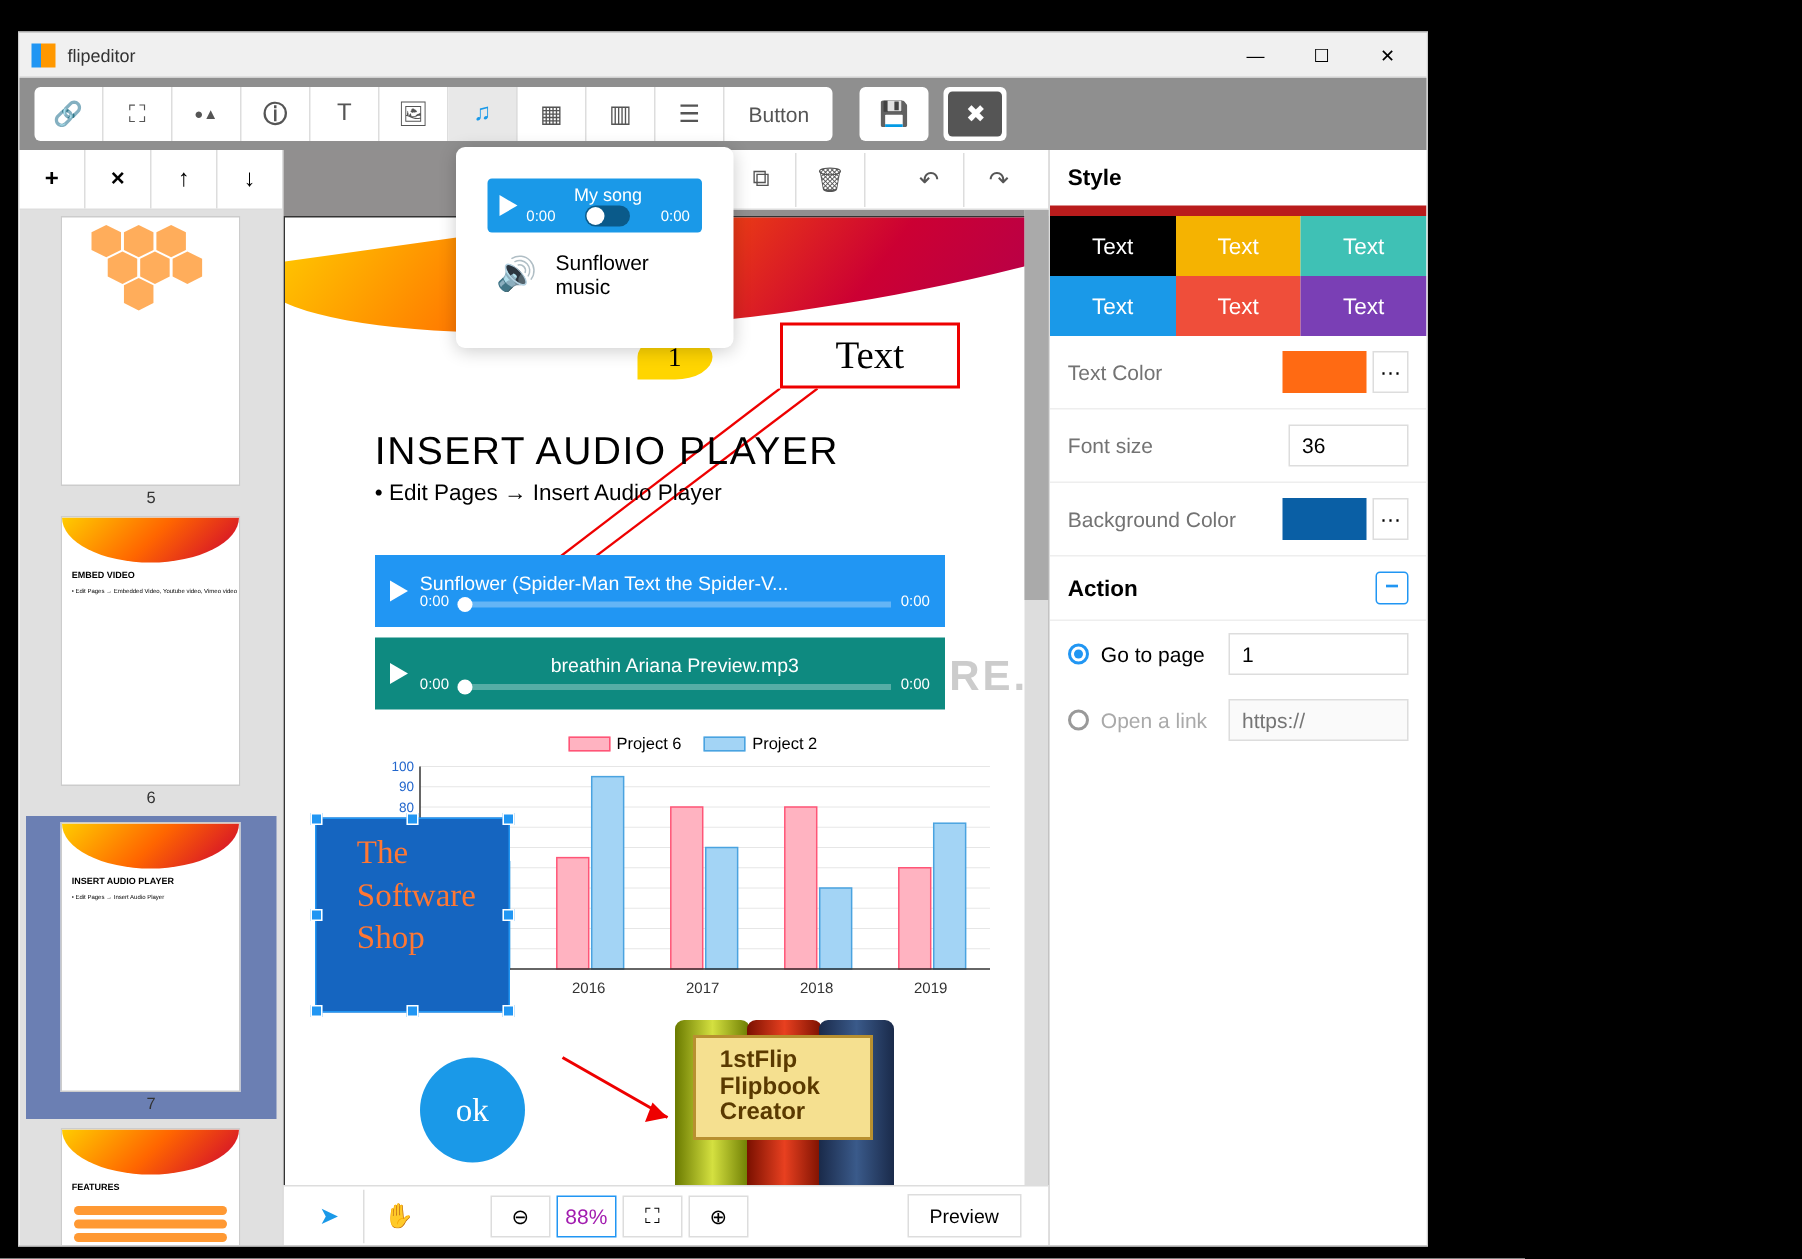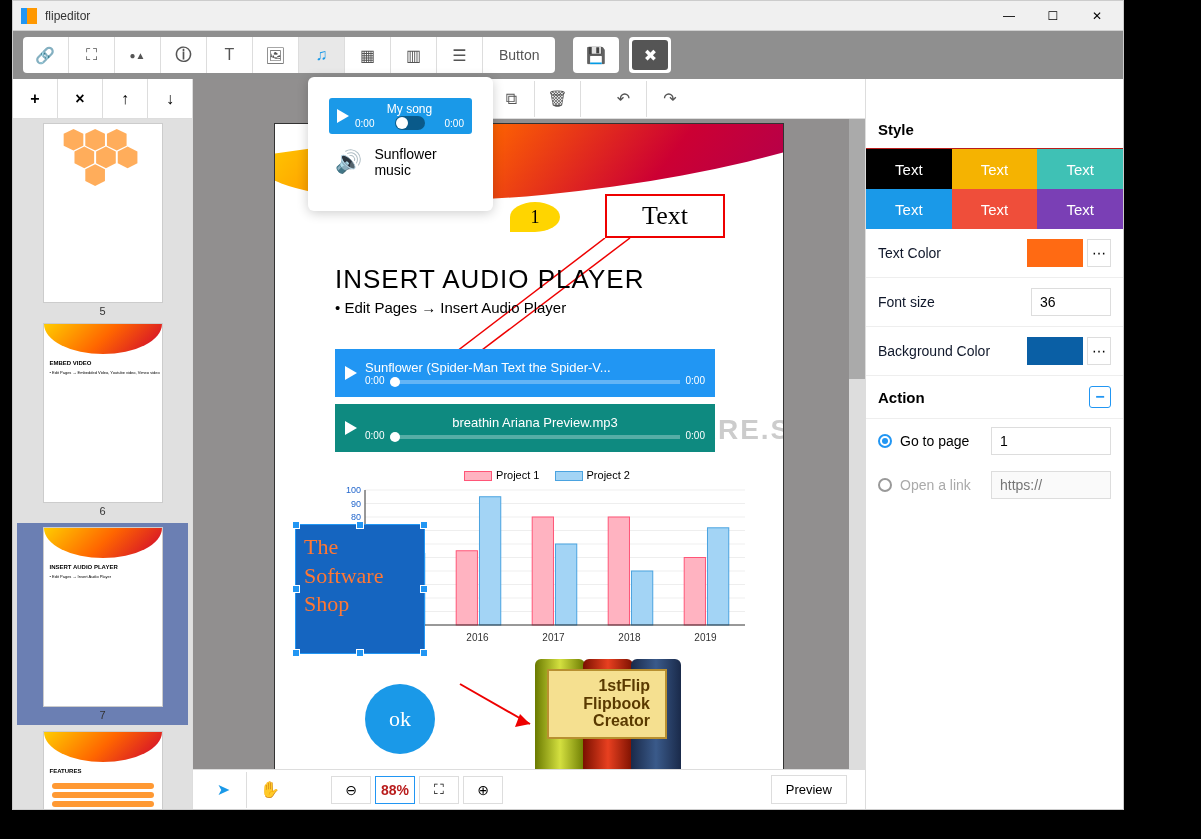--- a/index.html
+++ b/index.html
@@ -1,17 +1,17 @@
 <!DOCTYPE html>
 <html><head>
 <meta charset="utf-8">
 <style>
 * { box-sizing: border-box; margin: 0; padding: 0; font-family: Arial, sans-serif; }
 body { background: #000; width: 1201px; height: 839px; overflow: hidden; }
-.window { position: absolute; left: 12px; top: 0; width: 1112px; height: 810px; background: #fff; border: 1px solid #ccc; }
+.window { position: absolute; left: 12px; top: 21px; width: 940px; height: 810px; background: #fff; border: 1px solid #ccc; }
 .titlebar { height: 30px; background: #f0f0f0; display: flex; align-items: center; padding: 0 8px; border-bottom: 1px solid #d0d0d0; }
 .titlebar-icon { width: 16px; height: 16px; background: linear-gradient(90deg, #2196f3 40%, #ff9800 40%); margin-right: 8px; }
 .titlebar-title { font-size: 12px; color: #333; flex: 1; }
 .win-controls { display: flex; gap: 24px; margin-right: 8px; }
 .win-btn { width: 20px; height: 20px; display: flex; align-items: center; justify-content: center; font-size: 12px; cursor: pointer; }
 .toolbar-main { height: 48px; background: #8f8f8f; display: flex; align-items: center; padding: 0 10px; gap: 0; }
 .toolbar-group { display: flex; background: #fff; border-radius: 4px; overflow: hidden; }
 .tool-btn { width: 46px; height: 36px; display: flex; align-items: center; justify-content: center; border-right: 1px solid #ddd; cursor: pointer; color: #555; font-size: 16px; }
 .tool-btn:last-child { border-right: none; text-align: center; }
 .tool-btn.active { background: #e8e8e8; }
@@ -27,25 +27,25 @@
 .thumb-wrap { margin-bottom: 6px; text-align: center; }
 .thumb-wrap.selected { background: #6b7fb3; padding: 4px; }
 .thumb { width: 120px; height: 180px; background: #fff; margin: 0 auto; border: 1px solid #ccc; position: relative; overflow: hidden; font-size: 6px; padding: 4px; }
 .thumb-num { font-size: 11px; color: #333; margin-top: 2px; }
 .canvas-area { flex: 1; background: #918f8f; position: relative; display: flex; flex-direction: column; }
 .canvas-toolbar { height: 40px; background: #fff; border-bottom: 1px solid #ddd; display: flex; align-items: center; padding: 0 8px; margin-left: 130px; }
 .canvas-scroll { flex: 1; display: flex; justify-content: center; align-items: flex-start; overflow: hidden; padding: 4px 0; }
 .page { width: 510px; height: 680px; background: #fff; position: relative; border: 1px solid #333; overflow: hidden; }
 .canvas-bottom { height: 40px; background: #fff; border-top: 1px solid #ddd; display: flex; align-items: center; padding: 0 8px; gap: 8px; }
 .right-panel { width: 258px; background: #fff; border-left: 1px solid #ddd; overflow: auto; }
-.panel-title { padding: 10px 12px; font-size: 15px; font-weight: bold; border-bottom: 1px solid #b91c1c; margin-top: 32px; }
+.panel-title { padding: 10px 12px; font-size: 15px; font-weight: bold; border-bottom: 7px solid #b91c1c; }
 .swatch-row { display: flex; }
 .swatch { flex: 1; height: 40px; display: flex; align-items: center; justify-content: center; color: #fff; font-size: 15px; cursor: pointer; }
 .prop-row { display: flex; align-items: center; padding: 10px 12px; border-bottom: 1px solid #eee; font-size: 14px; }
-.prop-label { flex: 1; color: #0f172a; }
+.prop-label { flex: 1; color: #737373; }
 .color-box { width: 56px; height: 28px; cursor: pointer; }
 .more-btn { width: 24px; height: 28px; border: 1px solid #ddd; margin-left: 4px; display: flex; align-items: center; justify-content: center; cursor: pointer; font-size: 14px; }
 .input-box { width: 80px; height: 28px; border: 1px solid #ddd; padding: 0 8px; font-size: 14px; }
 .section-header { display: flex; align-items: center; padding: 10px 12px; border-bottom: 1px solid #eee; font-size: 15px; font-weight: bold; }
 .collapse-btn { width: 22px; height: 22px; border: 1px solid #2196f3; border-radius: 3px; color: #2196f3; display: flex; align-items: center; justify-content: center; font-size: 16px; margin-left: auto; cursor: pointer; }
 .select-box { width: 120px; height: 28px; border: 1px solid #ddd; padding: 0 8px; font-size: 13px; display: flex; align-items: center; justify-content: space-between; cursor: pointer; }
 .radio-row { display: flex; align-items: center; padding: 8px 12px; font-size: 14px; gap: 8px; }
 .radio { width: 14px; height: 14px; border-radius: 50%; border: 2px solid #999; display: inline-block; position: relative; }
 .radio.checked { border-color: #2196f3; }
 .radio.checked::after { content: ''; position: absolute; width: 6px; height: 6px; background: #2196f3; border-radius: 50%; top: 2px; left: 2px; }
@@ -71,29 +71,29 @@
 .audio-player.teal { background: #0e8a80; top: 280px; }
 .audio-info { flex: 1; }
 .audio-progress { height: 4px; background: rgba(255,255,255,0.3); position: relative; margin-top: 2px; }
 .audio-dot { position: absolute; width: 10px; height: 10px; background: #fff; border-radius: 50%; top: -3px; }
 .watermark { position: absolute; top: 290px; left: 70px; font-size: 28px; color: #ccc; font-weight: bold; letter-spacing: 2px; z-index: 0; }
 .chart-area { position: absolute; top: 345px; left: 60px; width: 420px; height: 180px; }
 .legend { text-align: center; font-size: 11px; margin-bottom: 4px; }
 .legend-box { display: inline-block; width: 28px; height: 10px; vertical-align: middle; margin: 0 4px; }
 .overlay-box { position: absolute; top: 400px; left: 20px; width: 130px; height: 130px; background: #1565c0; border: 1px solid #2196f3; }
 .overlay-handle { position: absolute; width: 8px; height: 8px; background: #2196f3; border: 1px solid #fff; }
-.overlay-text { color: #ff7733; font-family: serif; font-size: 22px; padding: 8px; line-height: 1.3; }
+.overlay-text { color: #ff7733; font-family: serif; font-size: 22px; padding: 8px; line-height: 1.3; margin-left: 19px; }
 .ok-circle { position: absolute; top: 560px; left: 90px; width: 70px; height: 70px; background: #1a99e8; border-radius: 50%; display: flex; align-items: center; justify-content: center; color: #fff; font-family: serif; font-size: 22px; }
 .arrow-red { position: absolute; top: 555px; left: 180px; }
-.book-img { position: absolute; top: 535px; left: 260px; width: 175px; height: 130px; text-align: right; }
+.book-img { position: absolute; top: 535px; left: 260px; width: 175px; height: 130px; }
 .book-cyl { position: absolute; top: 0; width: 50px; height: 115px; border-radius: 6px 6px 4px 4px; }
 .book-label { position: absolute; top: 18px; left: 30px; width: 85px; font-family: serif; font-weight: bold; font-size: 16px; color: #5a3a00; line-height: 1.1; z-index: 5; }
 .zoom-group { display: flex; align-items: center; gap: 4px; margin-left: 30px; }
 .zoom-btn { width: 40px; height: 28px; border: 1px solid #ddd; display: flex; align-items: center; justify-content: center; cursor: pointer; font-size: 14px; }
-.zoom-val { color: #b91c1c; border-color: #2196f3; font-weight: bold; }
+.zoom-val { color: #a21caf; border-color: #2196f3; }
 .preview-btn { margin-left: auto; margin-right: 10px; padding: 6px 14px; border: 1px solid #ddd; font-size: 13px; cursor: pointer; }
 .thumb-wave { position: absolute; top: 0; left: 0; right: 0; height: 30px; background: linear-gradient(135deg, #ffcc00, #ff6600, #cc0033); border-radius: 0 0 50% 50% / 0 0 100% 100%; }
 .hex-bg { position: absolute; top: 0; left: 0; right: 0; bottom: 0;  }
 </style>
 </head>
 <body>
 
 <div class="window">
   <div class="titlebar">
     <div class="titlebar-icon"></div>
@@ -239,21 +239,21 @@
                   <div class="audio-progress" style="flex:1">
                     <div class="audio-dot" style="left:0"></div>
                   </div>
                   <span>0:00</span>
                 </div>
             </div>
           </div>
 
           <div class="chart-area">
             <div class="legend">
-              <span class="legend-box" style="background:#ffb3c1;border:1px solid #ff5577"></span><span>Project 1</span>
+              <span class="legend-box" style="background:#ffb3c1;border:1px solid #ff5577"></span><span>Project 6</span>
               <span class="legend-box" style="background:#a3d4f5;border:1px solid #4aa3e0;margin-left:12px"></span><span>Project 2</span>
             </div>
             <svg id="chart-svg" width="420" height="160">
                 <line x1="30" y1="126.5" x2="410" y2="126.5" stroke="#ddd" stroke-width="0.5"></line>
                 <text x="26" y="129.5" font-size="9" text-anchor="end" fill="#2266cc">10</text>
                 <line x1="30" y1="113" x2="410" y2="113" stroke="#ddd" stroke-width="0.5"></line>
                 <text x="26" y="116" font-size="9" text-anchor="end" fill="#2266cc">20</text>
                 <line x1="30" y1="99.5" x2="410" y2="99.5" stroke="#ddd" stroke-width="0.5"></line>
                 <text x="26" y="102.5" font-size="9" text-anchor="end" fill="#2266cc">30</text>
                 <line x1="30" y1="86" x2="410" y2="86" stroke="#ddd" stroke-width="0.5"></line>

